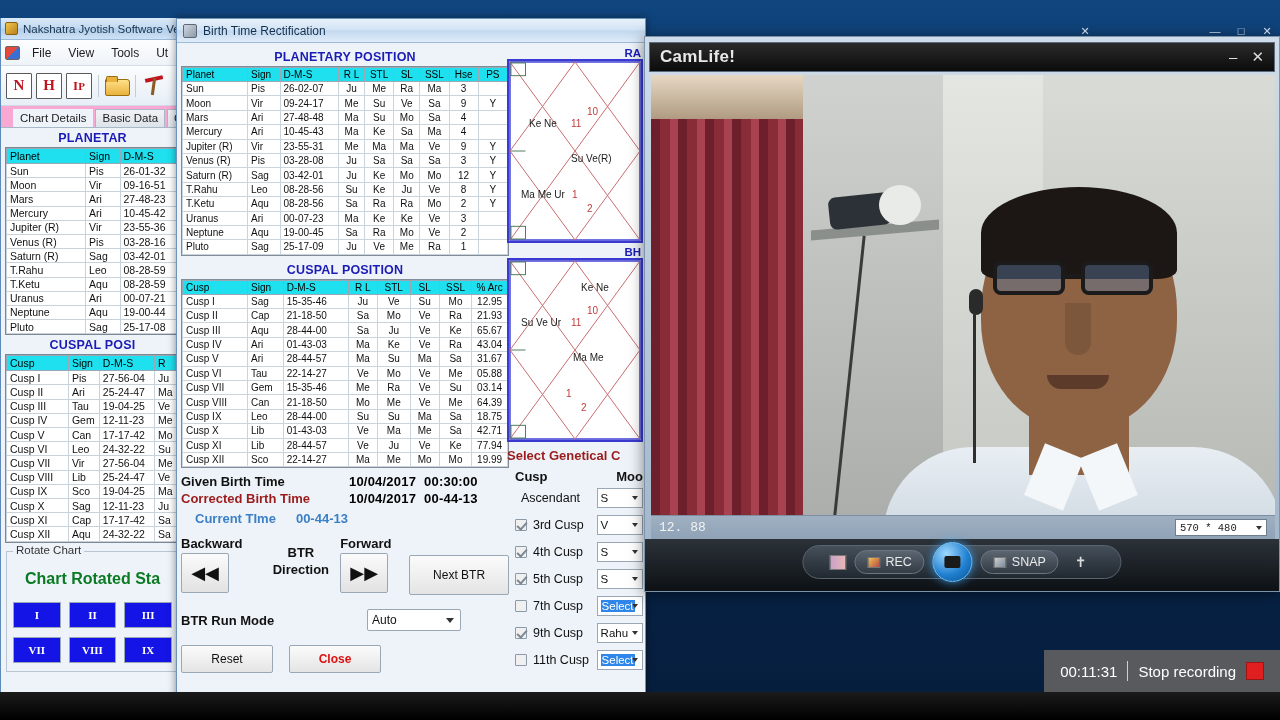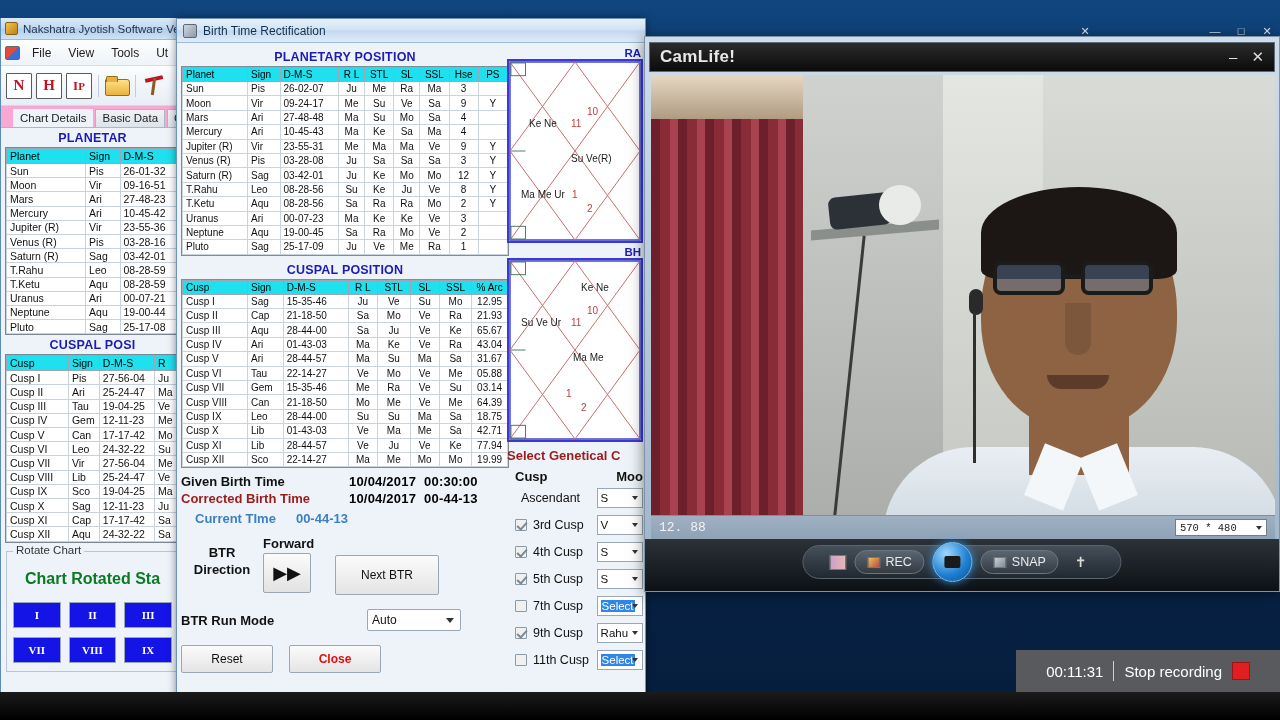--- a/index.html
+++ b/index.html
@@ -289,21 +289,21 @@
   .shirt{position:absolute;left:232px;top:372px;width:400px;height:96px;border-radius:90px 90px 0 0;background:linear-gradient(180deg,#e8eef3,#cdd7e0);}
   .collarL{position:absolute;left:382px;top:374px;width:42px;height:56px;background:#f3f7fa;transform:rotate(22deg);}
   .collarR{position:absolute;left:436px;top:374px;width:42px;height:56px;background:#f3f7fa;transform:rotate(-22deg);}
   .earphone{position:absolute;left:318px;top:214px;width:14px;height:26px;border-radius:7px;background:#2a2a2a;}
   .wire{position:absolute;left:322px;top:238px;width:3px;height:150px;background:#2f2f2f;}
 
   
   #rec{
     position:absolute;right:0;bottom:28px;height:42px;
     background:rgba(96,96,96,.92);
-    display:flex;align-items:center;gap:10px;padding:0 30px;
+    display:flex;align-items:center;gap:10px;padding:0 16px;
     color:#fff;font-size:15px;
   }
   #rec .sep{width:1px;height:20px;background:#cfcfcf;}
   #rec .sq{width:18px;height:18px;background:#e02020;border:1px solid #9c1414;}
 
   #taskbar{
     position:absolute;left:0;bottom:0;width:100%;height:28px;
     background:linear-gradient(180deg,#1b1b1b,#000);
   }
   .winbtns{margin-left:auto;display:flex;}
@@ -873,20 +873,24 @@
           <div class="tl-label tl-red">Corrected Birth Time</div>
           <div class="tl-val tl-red">10/04/2017</div>
           <div class="tl-val tl-red">00-44-13</div>
         </div>
         <div class="timeline-row" style="margin-top:5px;padding-left:14px;">
           <div class="tl-blue" style="width:auto;margin-right:12px;">Current TIme</div>
           <div class="tl-blue">00-44-13</div>
         </div>
 
         <div class="dirrow">
+          <div class="dircol" style="width:84px;">
+            <div class="dirlabel">Backward</div>
+            <div class="arrowbtn">◀◀</div>
+          </div>
           <div class="btrdir">
             <div>BTR</div>
             <div>Direction</div>
           </div>
           <div class="dircol" style="width:72px;">
             <div class="dirlabel">Forward</div>
             <div class="arrowbtn">▶▶</div>
           </div>
           <div class="btnstd" style="width:104px;height:40px;margin-top:19px;">Next BTR</div>
         </div>

